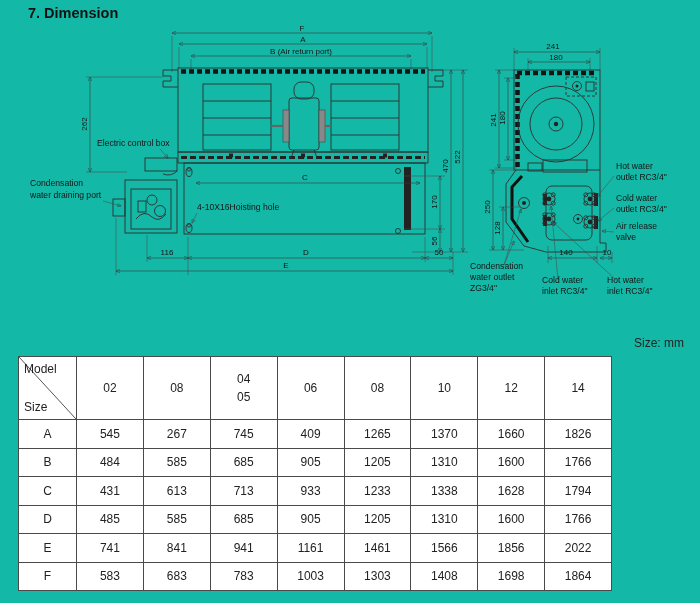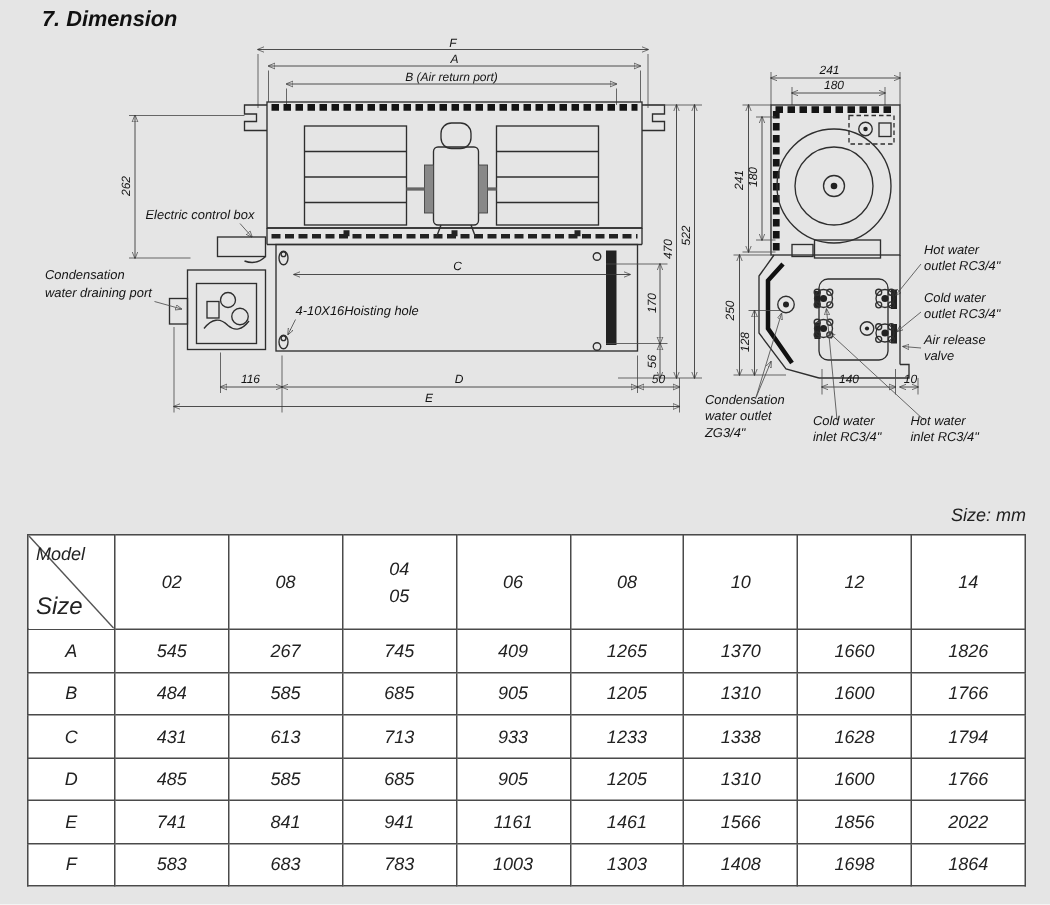--- a/index.html
+++ b/index.html
@@ -1,47 +1,47 @@
 <!DOCTYPE html>
 <html><head>
 <meta charset="utf-8">
 <style>
   html,body{margin:0;padding:0;background:#fff;}
-  .page{position:relative;width:700px;height:603px;background:#e5e5e5;overflow:hidden;
-        font-family:"Liberation Sans",sans-serif;color:#1a1a1a;font-style:italic;}
+  .page{position:relative;width:700px;height:603px;background:#14b8a6;overflow:hidden;
+        font-family:"Liberation Sans",sans-serif;color:#1a1a1a;}
   .title{position:absolute;left:28px;top:5px;font-size:14.5px;font-weight:bold;color:#111;}
   .unit{position:absolute;top:336px;right:16px;font-size:12px;color:#222;}
 
   
   svg.drawing{position:absolute;left:0;top:0;}
   svg.drawing line,svg.drawing path,svg.drawing rect,svg.drawing circle,
   svg.drawing ellipse,svg.drawing polyline{stroke:#2e2e2e;fill:none;stroke-width:0.9;}
   svg.drawing .dim{stroke:#3a3a3a;stroke-width:0.6;}
   svg.drawing .ext{stroke:#4a4a4a;stroke-width:0.55;}
   svg.drawing .thk{stroke:#141414;stroke-width:4.5;stroke-dasharray:5 3;}
   svg.drawing .thk2{stroke:#222;stroke-width:3;stroke-dasharray:6 3;}
   svg.drawing .band{stroke:#111;stroke-width:3;}
   svg.drawing .fil{fill:#222;stroke:none;}
   svg.drawing .gry{fill:#888;stroke:#444;stroke-width:0.6;}
   svg.drawing text{font-family:"Liberation Sans",sans-serif;fill:#141414;stroke:none;}
   svg.drawing .dt{font-size:8px;text-anchor:middle;}
   svg.drawing .lb{font-size:8.6px;text-anchor:start;}
 
   
-  .tablewrap{position:absolute;left:18px;top:356px;width:666px;}
+  .tablewrap{position:absolute;left:18px;top:356px;width:594px;}
   table.dims{border-collapse:collapse;width:100%;table-layout:fixed;font-size:12px;color:#222;}
   table.dims th,table.dims td{border:1px solid #4a4a4a;text-align:center;vertical-align:middle;
        background:#fff;font-weight:normal;padding:0;}
   table.dims thead th{height:62px;}
   table.dims tbody td{height:27.5px;}
   table.dims{border:1.5px solid #333;}
   th .multiline{white-space:pre-line;line-height:1.5;}
   .corner{position:relative;}
   .corner .c-top{position:absolute;left:5px;top:5px;font-size:12px;}
-  .corner .c-bottom{position:absolute;left:5px;bottom:5px;font-size:16px;margin-top:12px;}
+  .corner .c-bottom{position:absolute;left:5px;bottom:5px;font-size:12px;margin-top:12px;}
 </style>
 </head>
 <body>
 
 <div class="page">
 
   <div class="title">7. Dimension</div>
 
   <svg class="drawing" width="700" height="348" viewBox="0 0 700 348">
     <defs>

